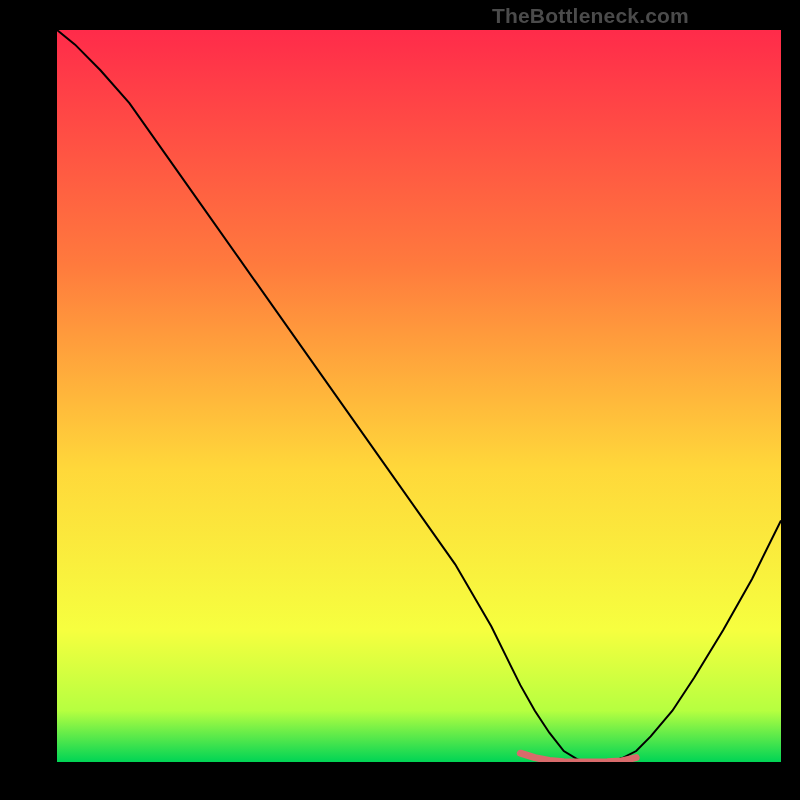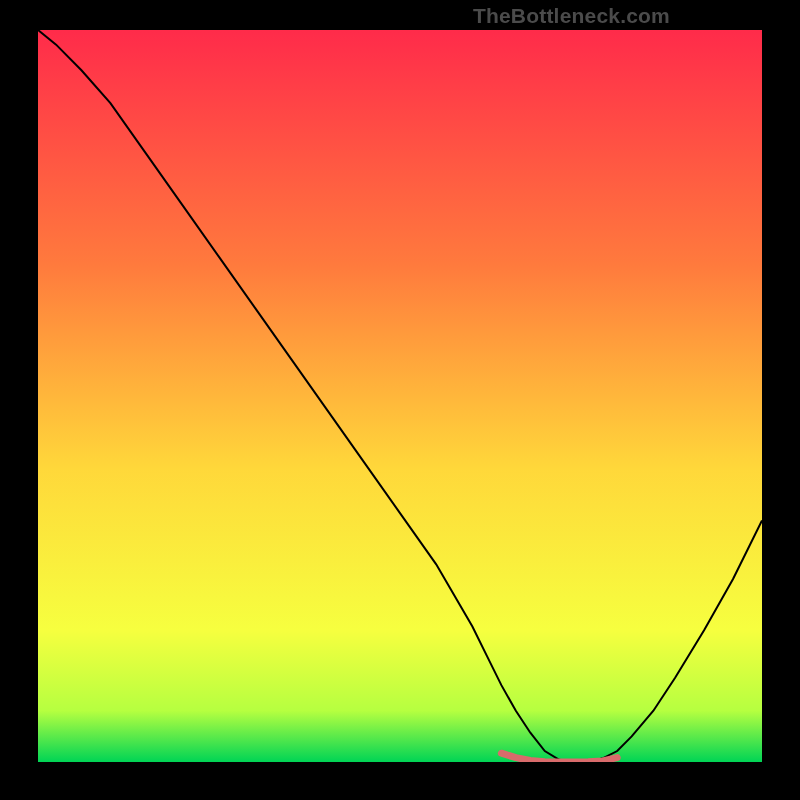--- a/index.html
+++ b/index.html
@@ -9,20 +9,21 @@
     height: 800px;
     background: #000;
     overflow: hidden;
     font-family: Arial, Helvetica, sans-serif;
   }
   .frame {
     position: relative;
     width: 680px;
     height: 800px;
     background: #000;
+    margin-left: 19px;
   }
   .watermark {
     position: absolute;
     top: 4px;
     right: 10px;
     color: #4b4b4b;
     font-size: 21px;
     font-weight: 600;
     letter-spacing: 0.2px;
     z-index: 5;

